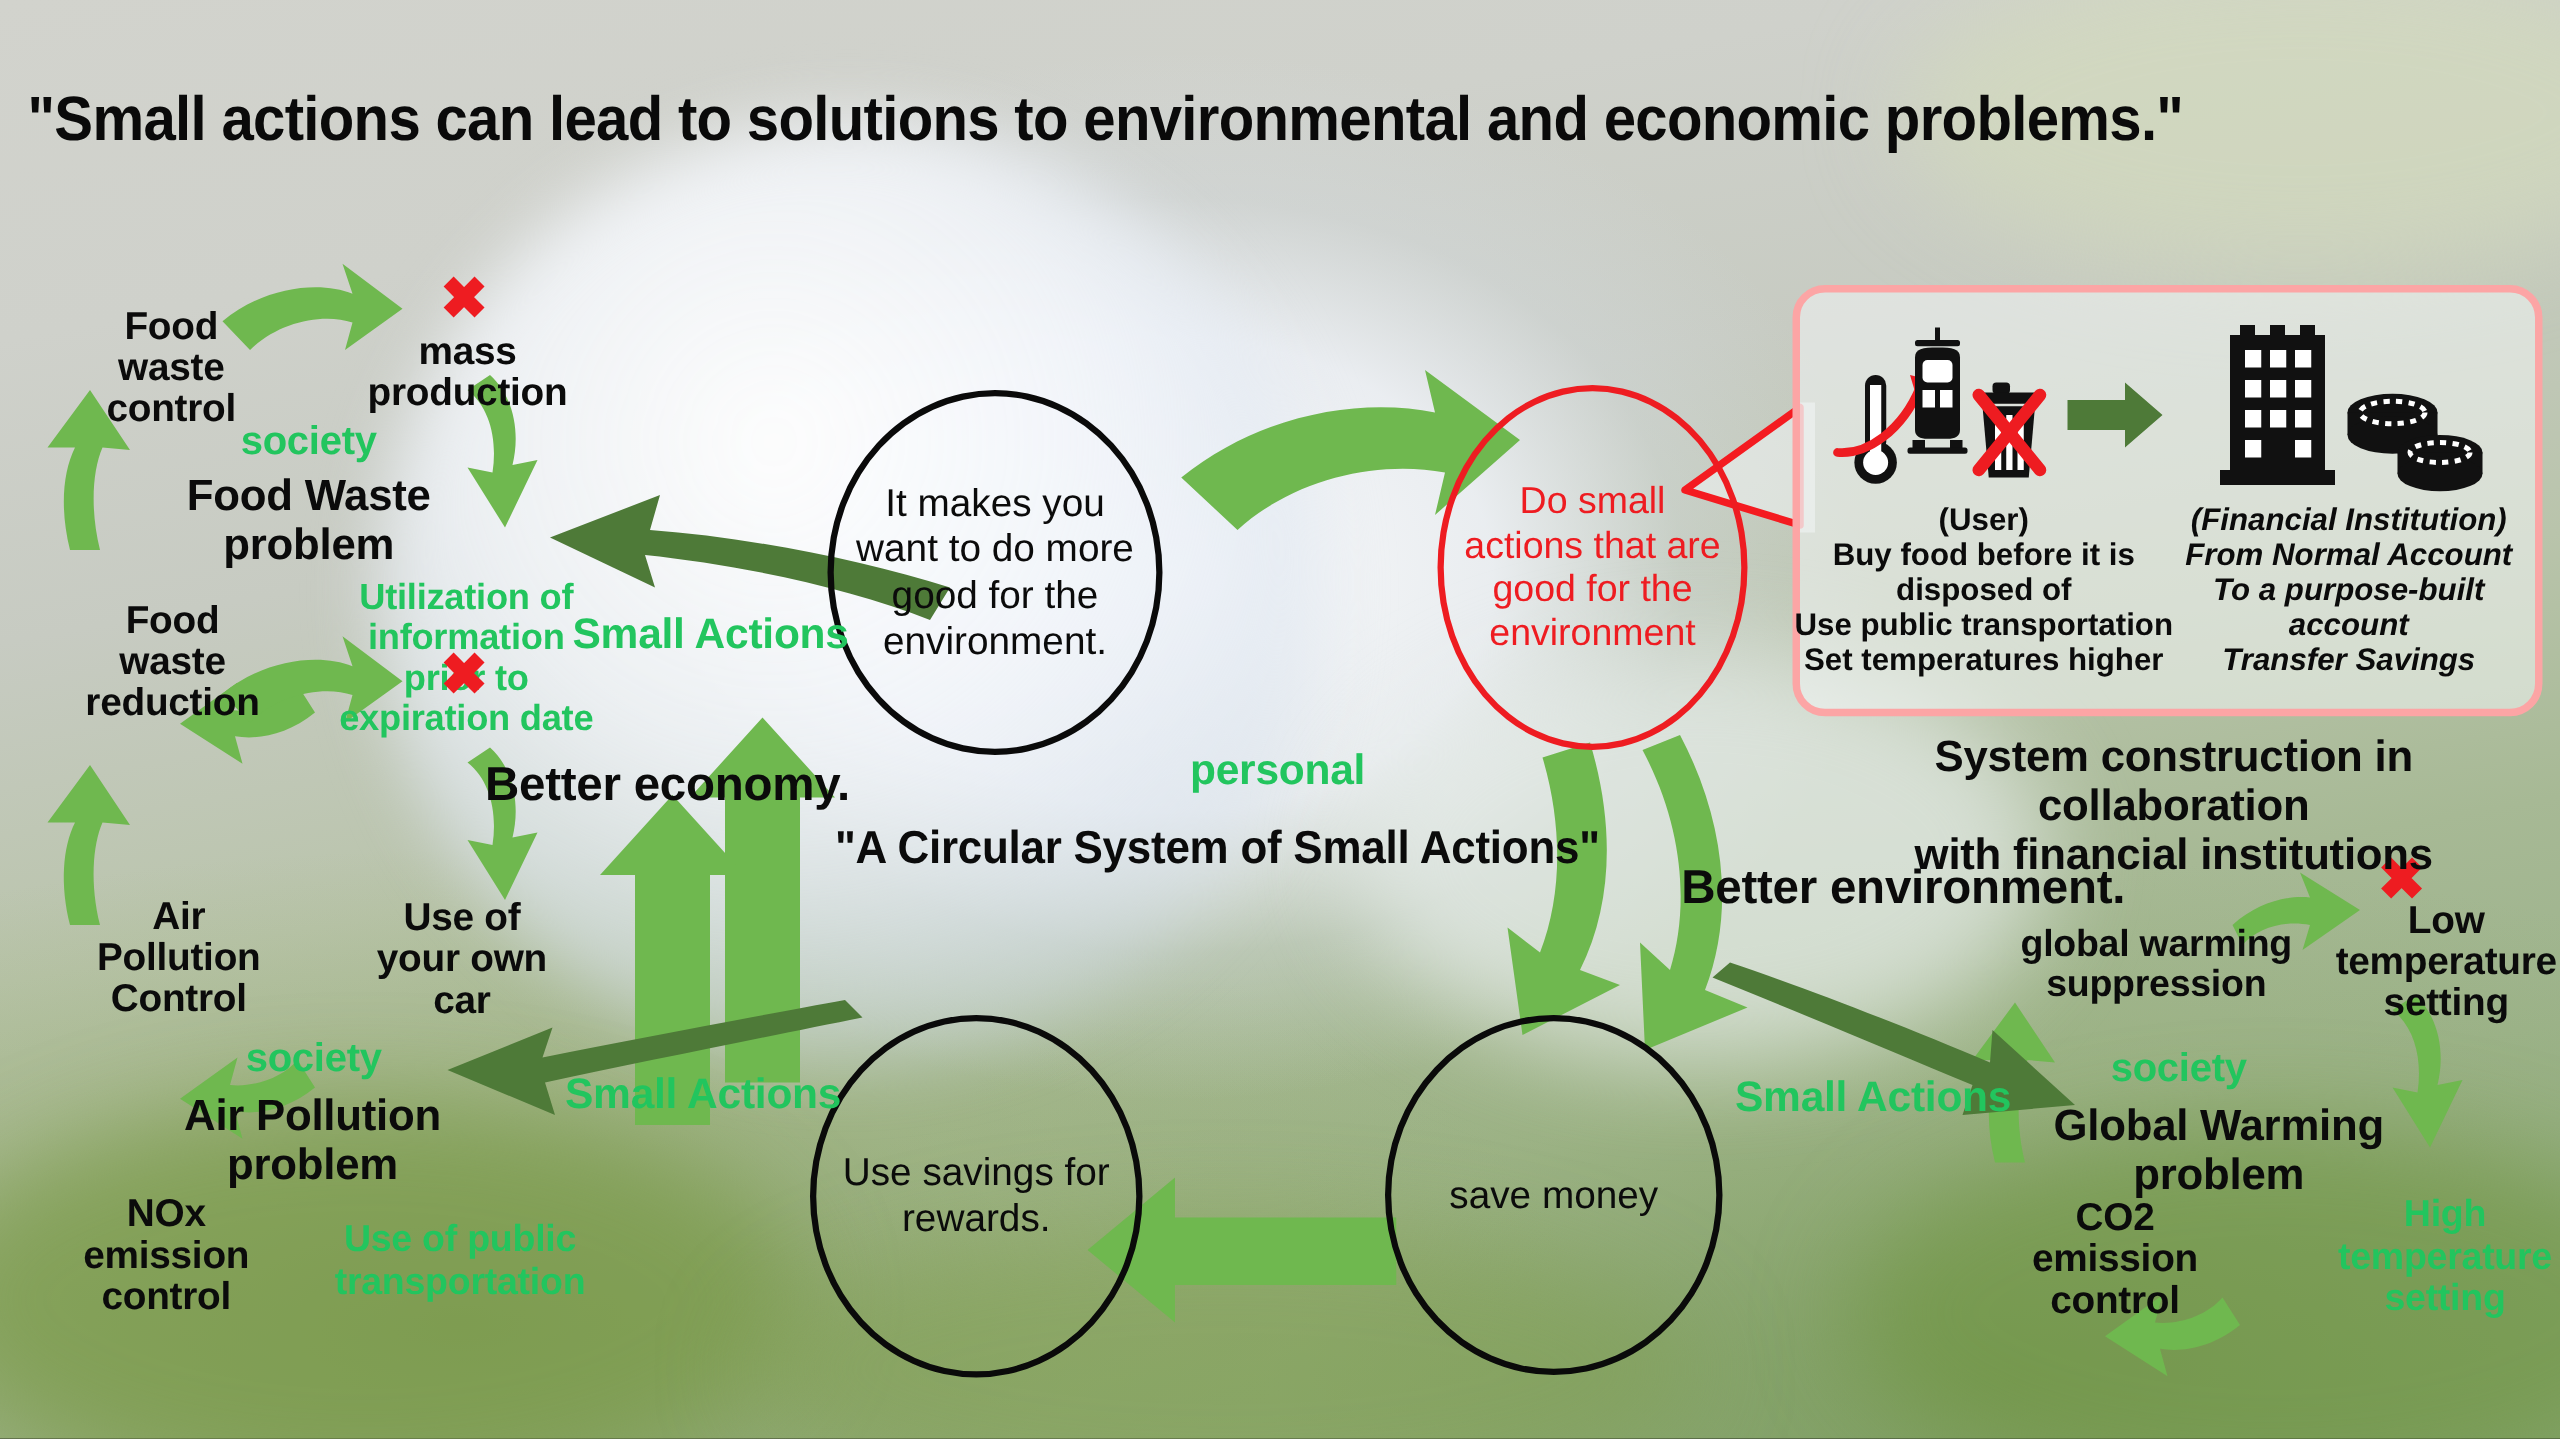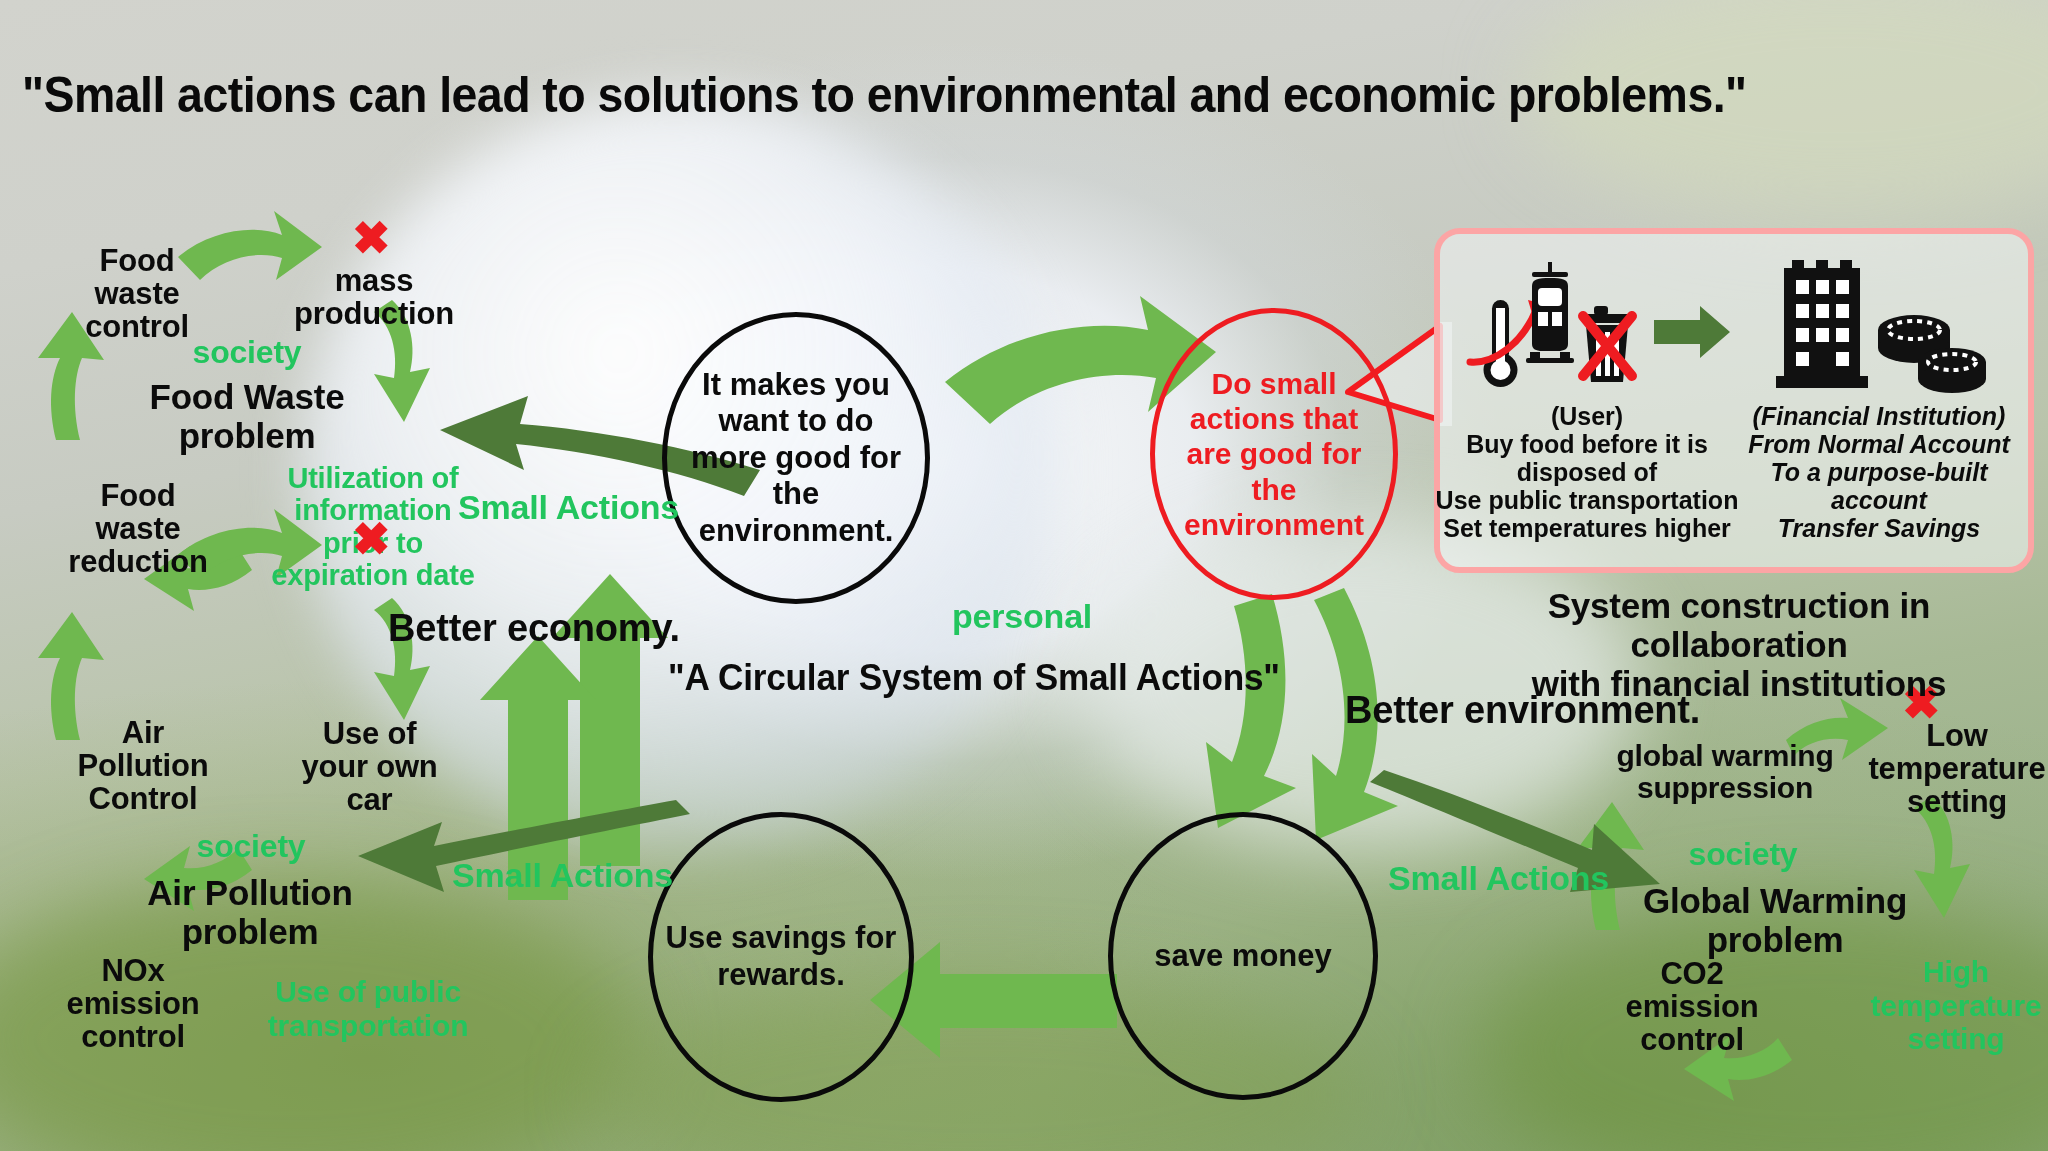--- a/index.html
+++ b/index.html
@@ -68,21 +68,21 @@
 
   
   .ellipse {
     position: absolute;
     border: 5px solid #0a0a0a;
     border-radius: 50%;
     display: flex;
     align-items: center;
     justify-content: center;
     text-align: center;
-    font-weight: bold;
+    font-weight: normal;
     color: #0b0b0b;
     box-sizing: border-box;
     background: transparent;
   }
   .ellipse.redring {
     border-color: #ee1c21;
     color: #ee1c21;
   }
   .ellipse span { display:block; padding: 0 10px; line-height: 1.18; }
 

